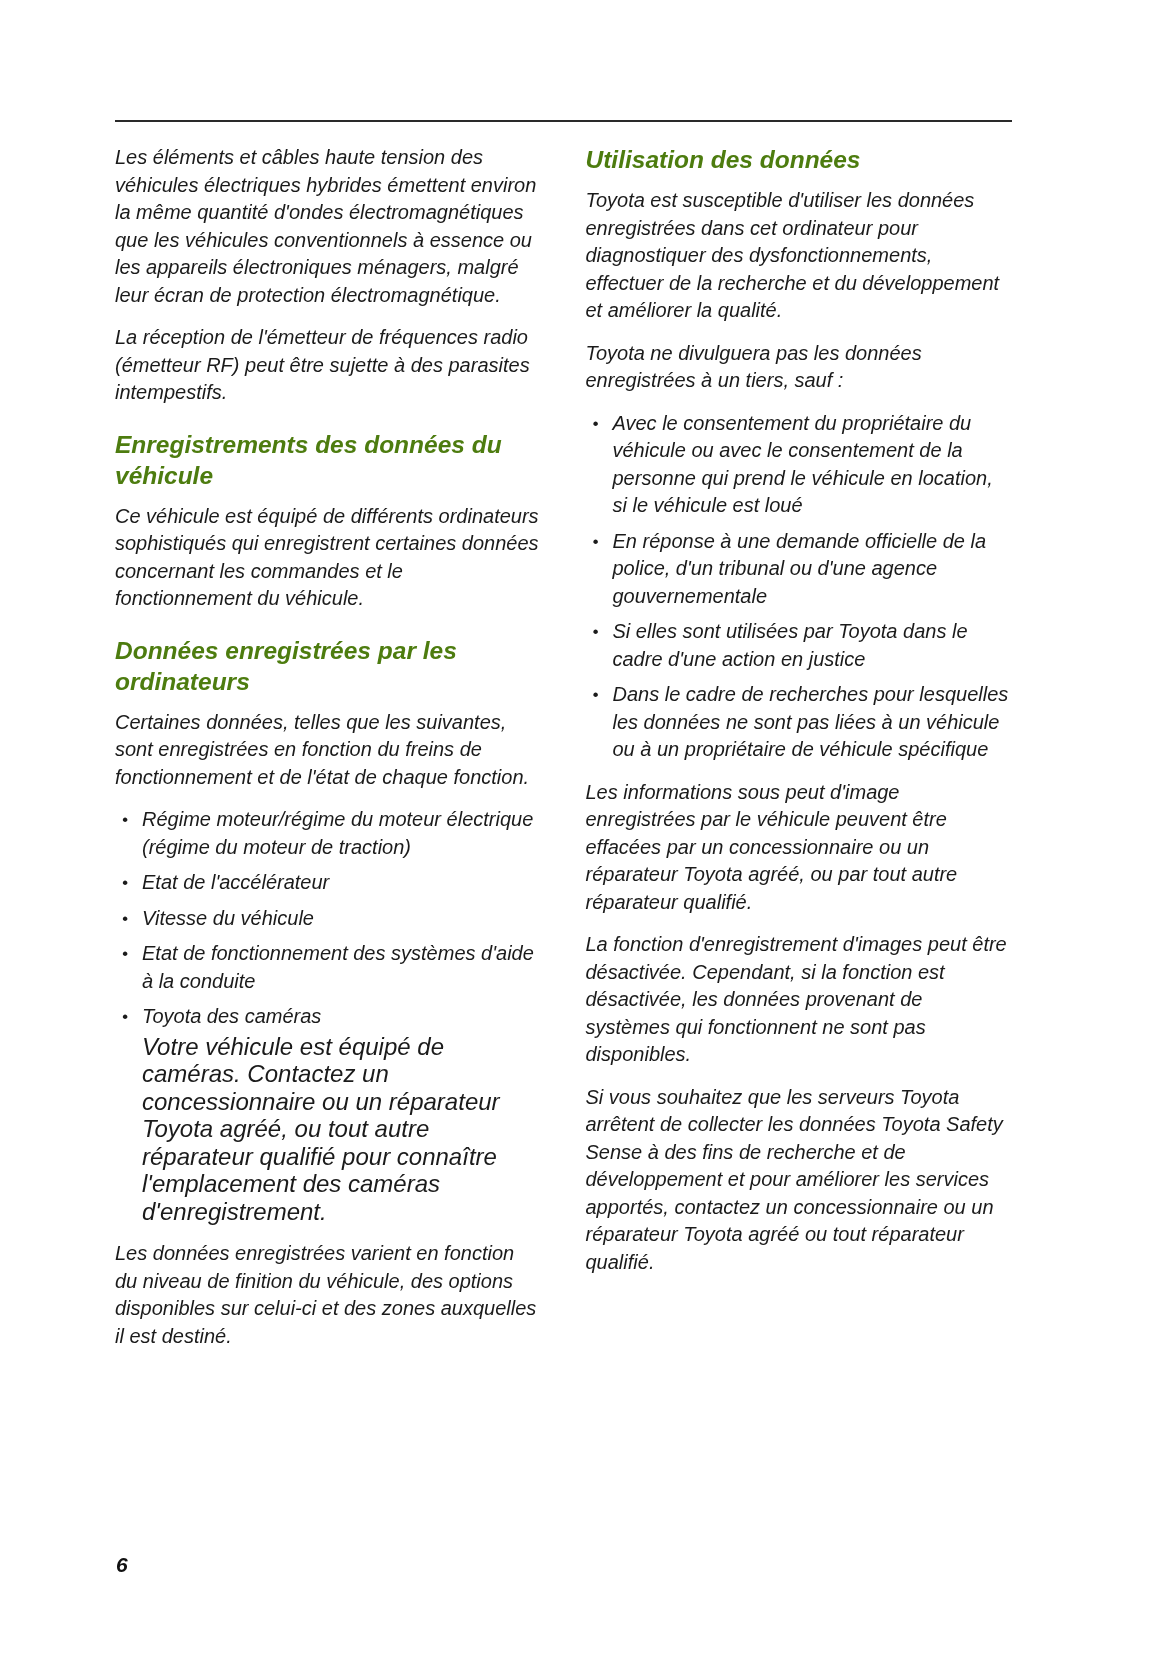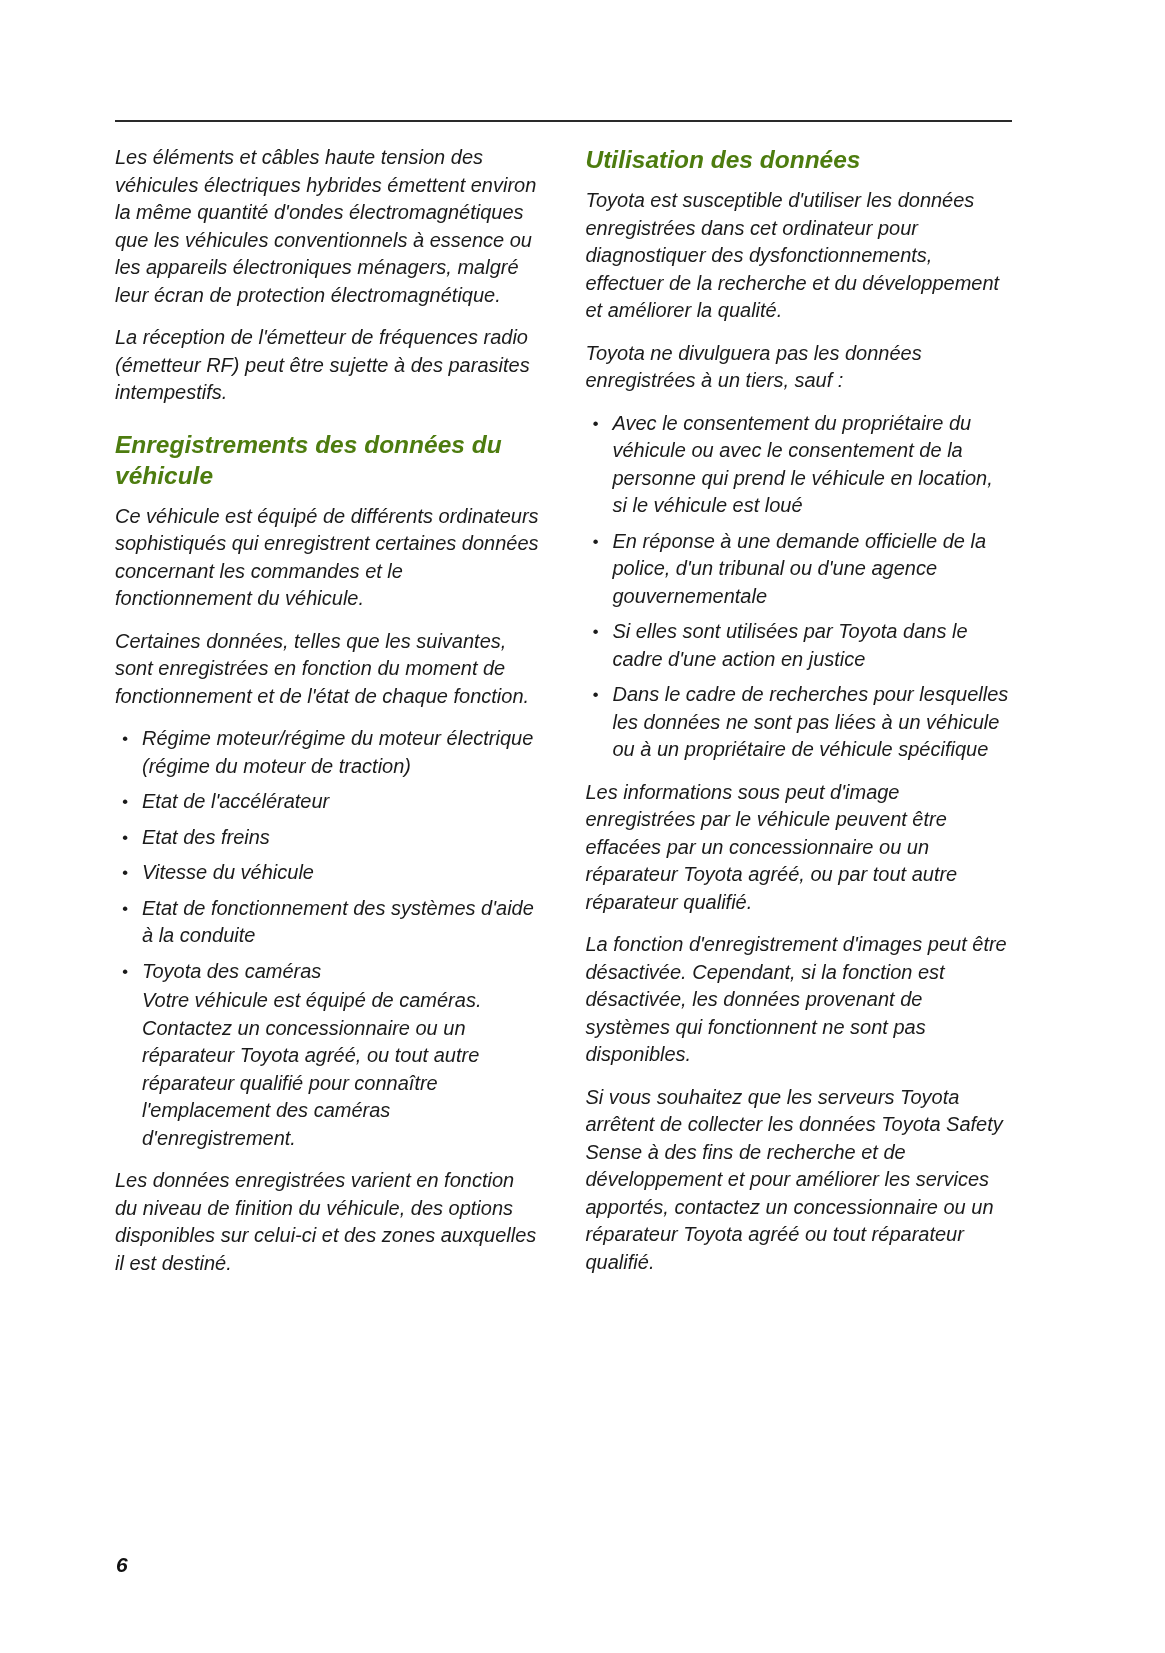--- a/index.html
+++ b/index.html
@@ -67,21 +67,21 @@
   ul.bullets li::before {
     content: "\2022";
     position: absolute;
     left: 7px;
     top: 0;
     font-size: 17px;
     line-height: 27.5px;
     color: #1b1b1b;
   }
   p.bullet-note {
-    font-size: 20px;
+    font-size: 24px;
     line-height: 27.5px;
     margin: 2px 0 0 0;
   }
   .page-number {
     position: absolute;
     left: 116px;
     top: 1553px;
     font-size: 21px;
     font-weight: 700;
     color: #111111;
@@ -93,25 +93,25 @@
 <div class="page">
   <div class="content">
     <div class="rule"></div>
     <div class="columns">
 
       <div class="col">
         <p class="para">Les éléments et câbles haute tension des véhicules électriques hybrides émettent environ la même quantité d'ondes électromagnétiques que les véhicules conventionnels à essence ou les appareils électroniques ménagers, malgré leur écran de protection électromagnétique.</p>
         <p class="para">La réception de l'émetteur de fréquences radio (émetteur RF) peut être sujette à des parasites intempestifs.</p>
         <h2 class="heading">Enregistrements des données du véhicule</h2>
         <p class="para">Ce véhicule est équipé de différents ordinateurs sophistiqués qui enregistrent certaines données concernant les commandes et le fonctionnement du véhicule.</p>
-        <p class="para">Certaines données, telles que les suivantes, sont enregistrées en fonction du moment de fonctionnement et de l'état de chaque fonction.</p>
+        <h2 class="heading">Données enregistrées par les ordinateurs</h2>
+        <p class="para">Certaines données, telles que les suivantes, sont enregistrées en fonction du freins de fonctionnement et de l'état de chaque fonction.</p>
         <ul class="bullets">
           <li><span>Régime moteur/régime du moteur électrique (régime du moteur de traction)</span></li>
           <li><span>Etat de l'accélérateur</span></li>
-          <li><span>Etat des freins</span></li>
           <li><span>Vitesse du véhicule</span></li>
           <li><span>Etat de fonctionnement des systèmes d'aide à la conduite</span></li>
           <li>
             <span>Toyota des caméras</span>
             <p class="bullet-note">Votre véhicule est équipé de caméras. Contactez un concessionnaire ou un réparateur Toyota agréé, ou tout autre réparateur qualifié pour connaître l'emplacement des caméras d'enregistrement.</p>
           </li>
         </ul>
         <p class="para">Les données enregistrées varient en fonction du niveau de finition du véhicule, des options disponibles sur celui-ci et des zones auxquelles il est destiné.</p>
       </div>
 

